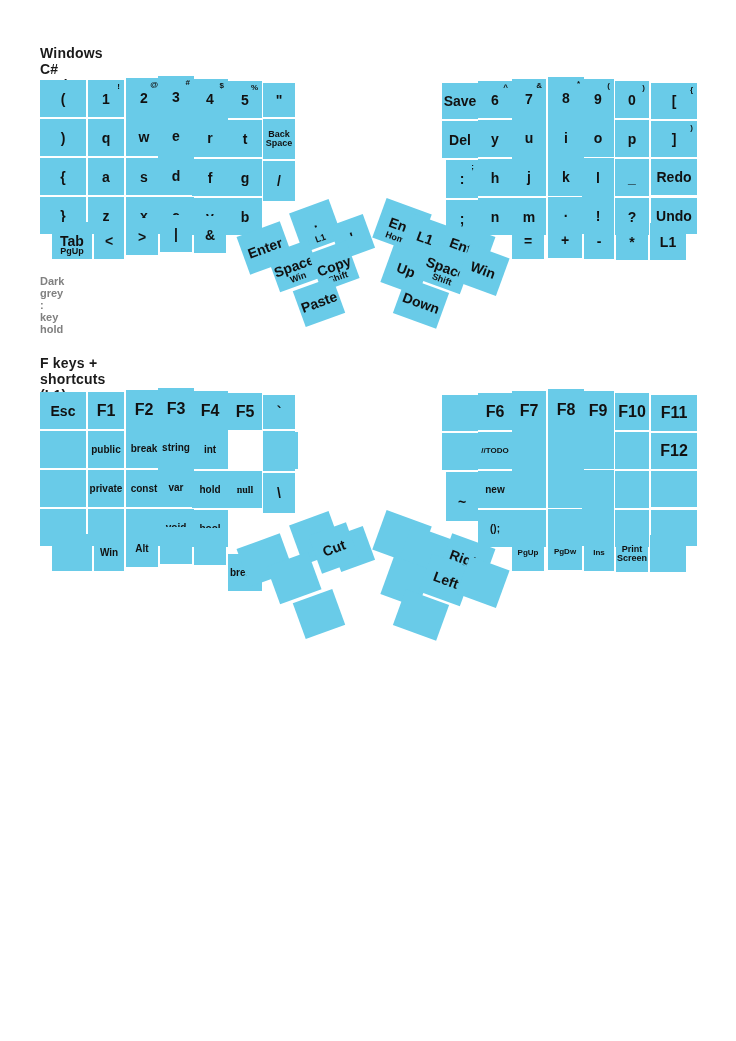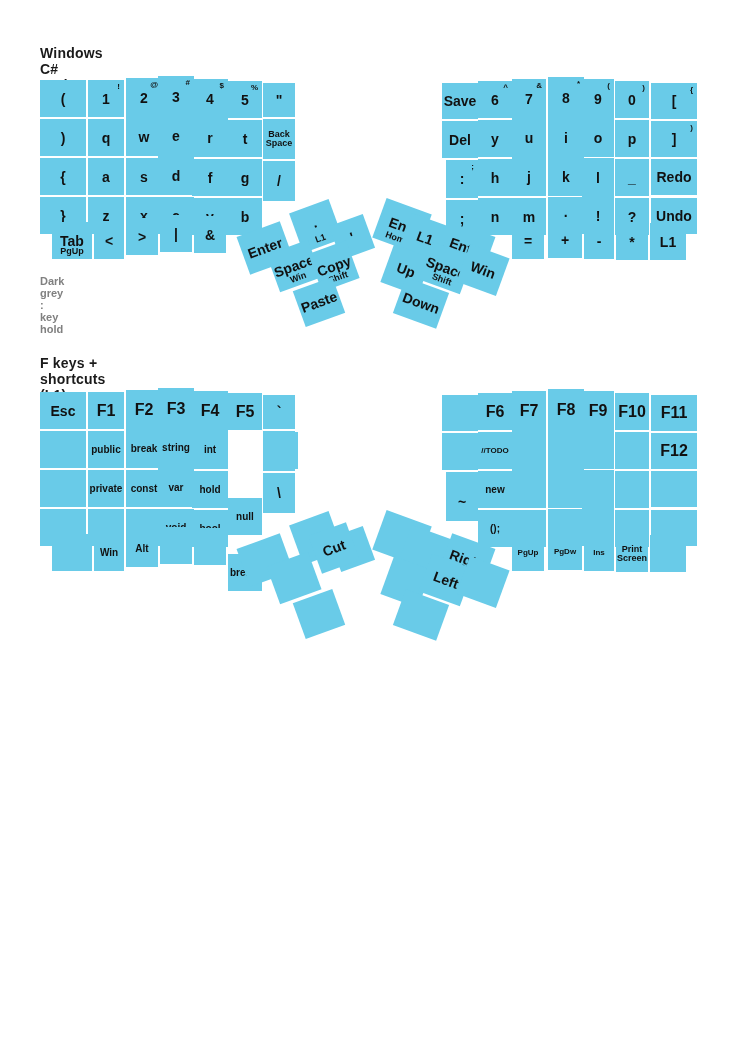--- a/index.html
+++ b/index.html
@@ -362,21 +362,21 @@
     </div>
     <div class="key" style="left: 126px; top: 470px; width: 36px; height: 37px;">
       <span class="lbl c g-small">const</span>
     </div>
     <div class="key" style="left: 158px; top: 468px; width: 36px; height: 39px;">
       <span class="lbl c g-small">var</span>
     </div>
     <div class="key" style="left: 192px; top: 471px; width: 36px; height: 37px;">
       <span class="lbl c g-small">hold</span>
     </div>
-    <div class="key" style="left: 228px; top: 498px; width: 34px; height: 37px;">
+    <div class="key" style="left: 228px; top: 471px; width: 34px; height: 37px; font-family: Liberation Serif, serif;">
       <span class="lbl c g-small">null</span>
     </div>
     <div class="key" style="left: 263px; top: 473px; width: 32px; height: 40px;">
       <span class="lbl c g-main">\</span>
     </div>
     <div class="key" style="left: 40px; top: 509px; width: 46px; height: 37px;"></div>
     <div class="key" style="left: 88px; top: 509px; width: 36px; height: 37px;"></div>
     <div class="key" style="left: 126px; top: 509px; width: 36px; height: 37px;"></div>
     <div class="key" style="left: 158px; top: 509px; width: 36px; height: 37px;">
       <span class="lbl c g-small">void</span>

